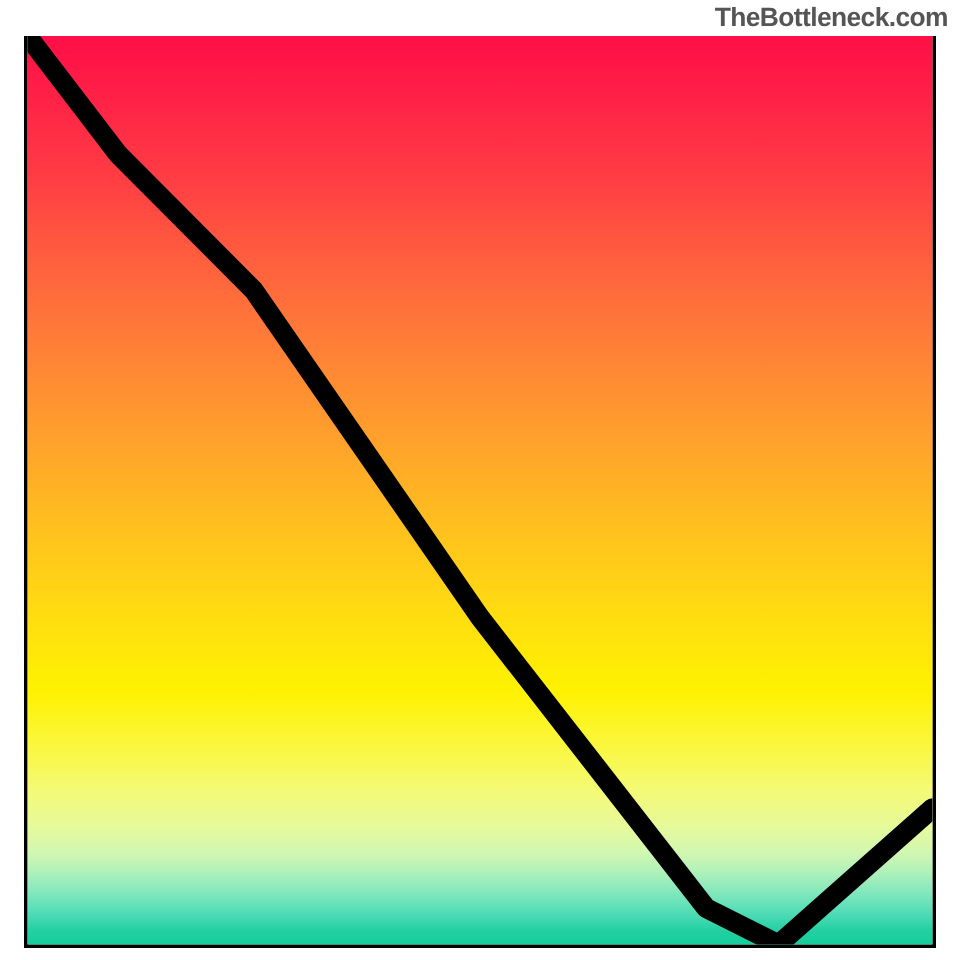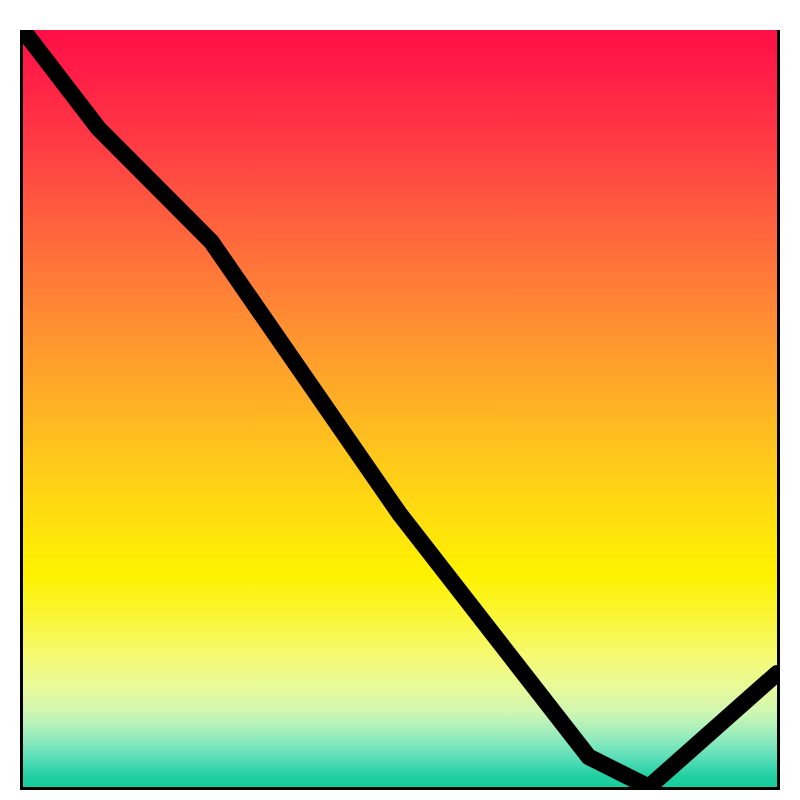--- a/index.html
+++ b/index.html
@@ -75,20 +75,21 @@
     font-weight: bold;
     color: #e63232;
     letter-spacing: 0.5px;
     white-space: nowrap;
   }
 </style>
 </head>
 <body>
 
 <div class="outer">
+  <div class="watermark">TheBottleneck.com</div>
 
   <div class="plot-frame">
     <div class="gradient"></div>
 
     <svg class="curve-svg" viewBox="0 0 100 100" preserveAspectRatio="none">
       <path class="curve-path" d="M 0.00 0.00 L 10.00 13.00 L 25.00 28.00 L 50.00 64.00 L 75.00 96.00 L 83.00 100.00 L 100.00 85.00"></path>
     </svg>
 
     <div class="annotation" style="left: 73%; top: 96.5%;"></div>
   </div>

